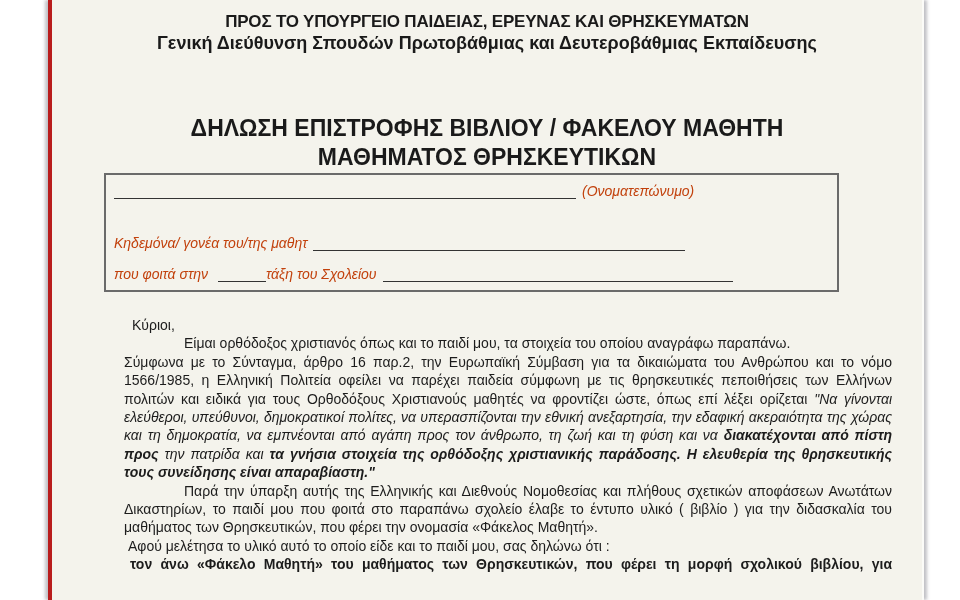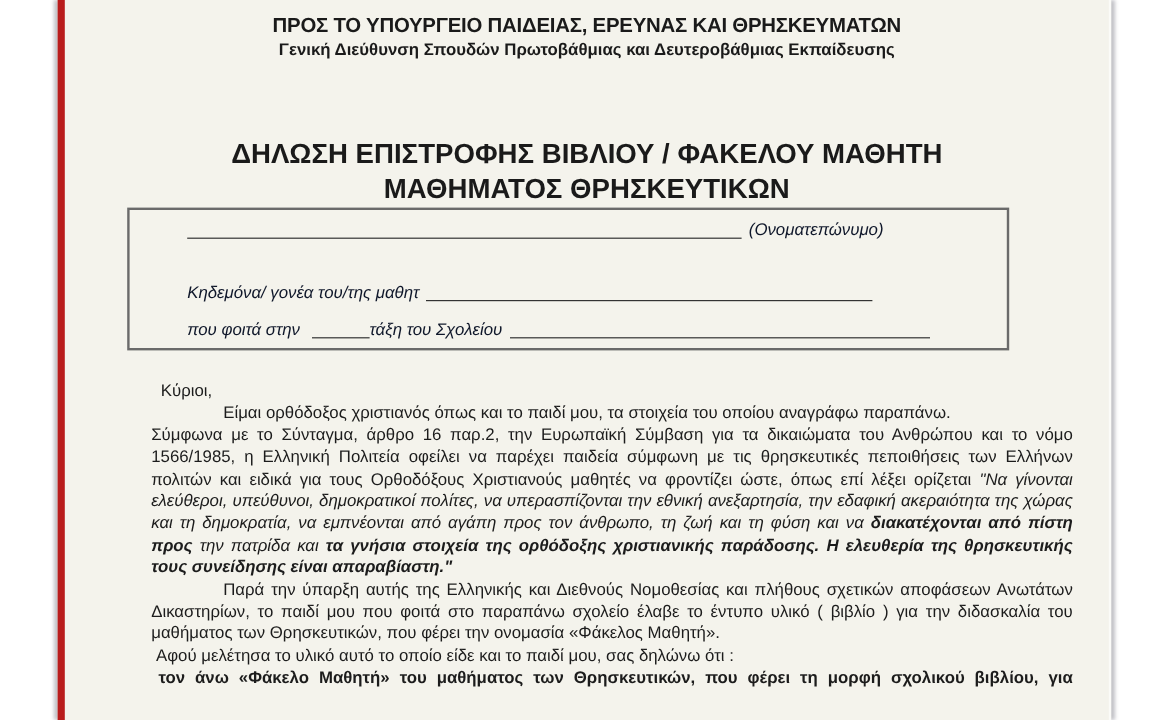--- a/index.html
+++ b/index.html
@@ -11,51 +11,51 @@
       background: #ffffff;
     }
     .page {
       position: absolute;
       left: 48px;
       top: 0;
       width: 870px;
       height: 600px;
       background: #f4f3ec;
       box-shadow: -3px 0 3px rgba(120,120,130,0.45), 3px 0 3px rgba(120,120,130,0.45);
-      border-left: 6px solid #b91c1c;
+      border-left: 4px solid #b91c1c;
       border-right: 2px solid #fbfbf8;
       font-family: "Liberation Sans", sans-serif;
       color: #1a1a1a;
     }
     .hdr1 {
       position: absolute; left: 0; width: 100%; top: 12px;
       text-align: center; font-weight: bold; font-size: 17px; letter-spacing: -0.2px;
     }
     .hdr2 {
       position: absolute; left: 0; width: 100%; top: 33px;
-      text-align: center; font-weight: bold; font-size: 14px;
+      text-align: center; font-weight: bold; font-size: 18px;
     }
     .hdr3 {
       position: absolute; left: 0; width: 100%; top: 51px;
       text-align: center; font-size: 11.5px;
     }
     .title {
       position: absolute; left: 0; width: 100%; top: 86px;
       text-align: center; font-weight: bold; font-size: 23px; line-height: 29px; margin-top: 28px;
     }
     .form-box {
       position: absolute; left: 52px; top: 173px;
       width: 735px; height: 119px;
       border: 2px solid #6a6a6a;
       box-sizing: border-box;
     }
     .frow {
       position: absolute; left: 8px;
-      font-style: italic; font-size: 14px; color: #0f172a;
-      display: flex; align-items: flex-end; white-space: nowrap; margin-left: 40px;
+      font-style: italic; font-size: 14px; color: #c2410c;
+      display: flex; align-items: flex-end; white-space: nowrap;
     }
     .uline {
       display: inline-block; border-bottom: 1.5px solid #333; height: 14px;
     }
     .body-text {
       position: absolute; left: 72px; width: 768px; top: 316px;
       font-size: 14px; line-height: 18.4px; text-align: justify; color: #1c1c1c;
     }
     .body-text p { margin: 0; }
     .indent { text-indent: 60px; }

